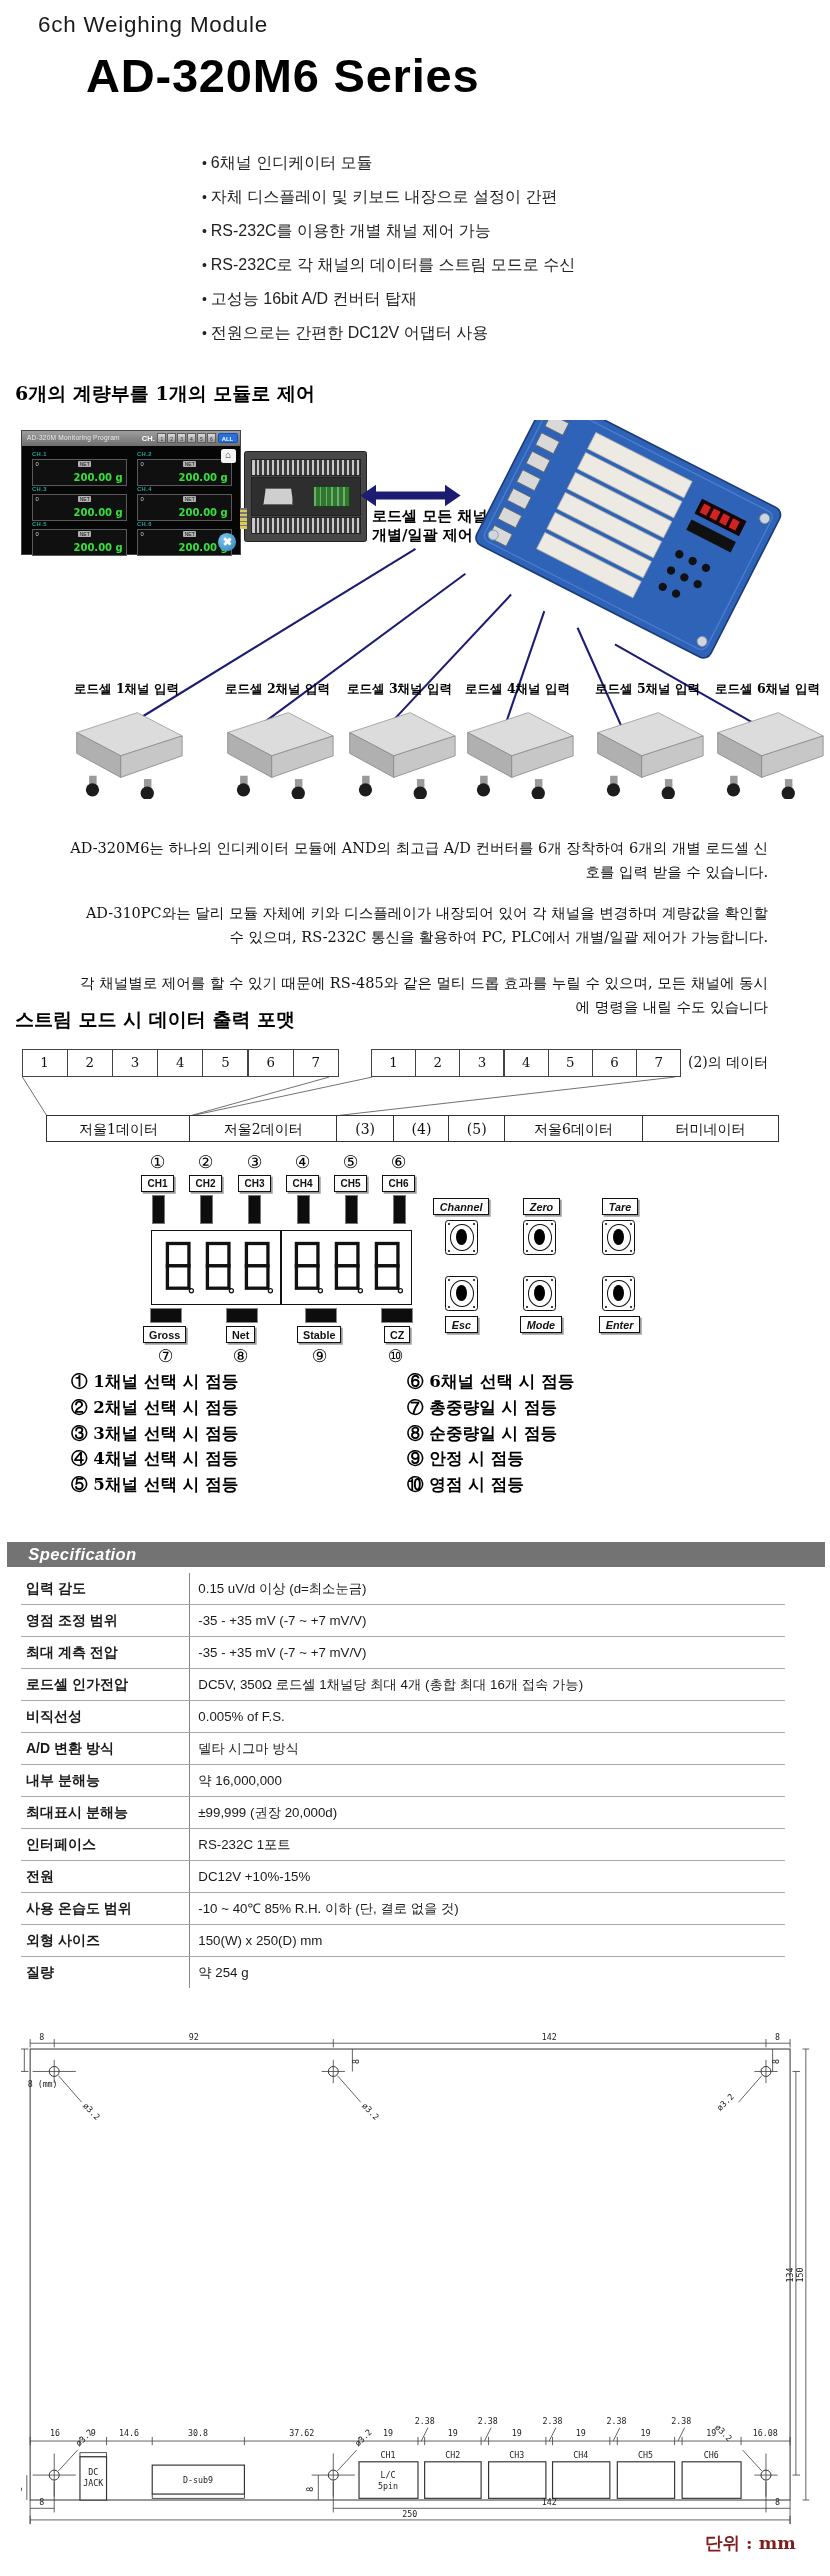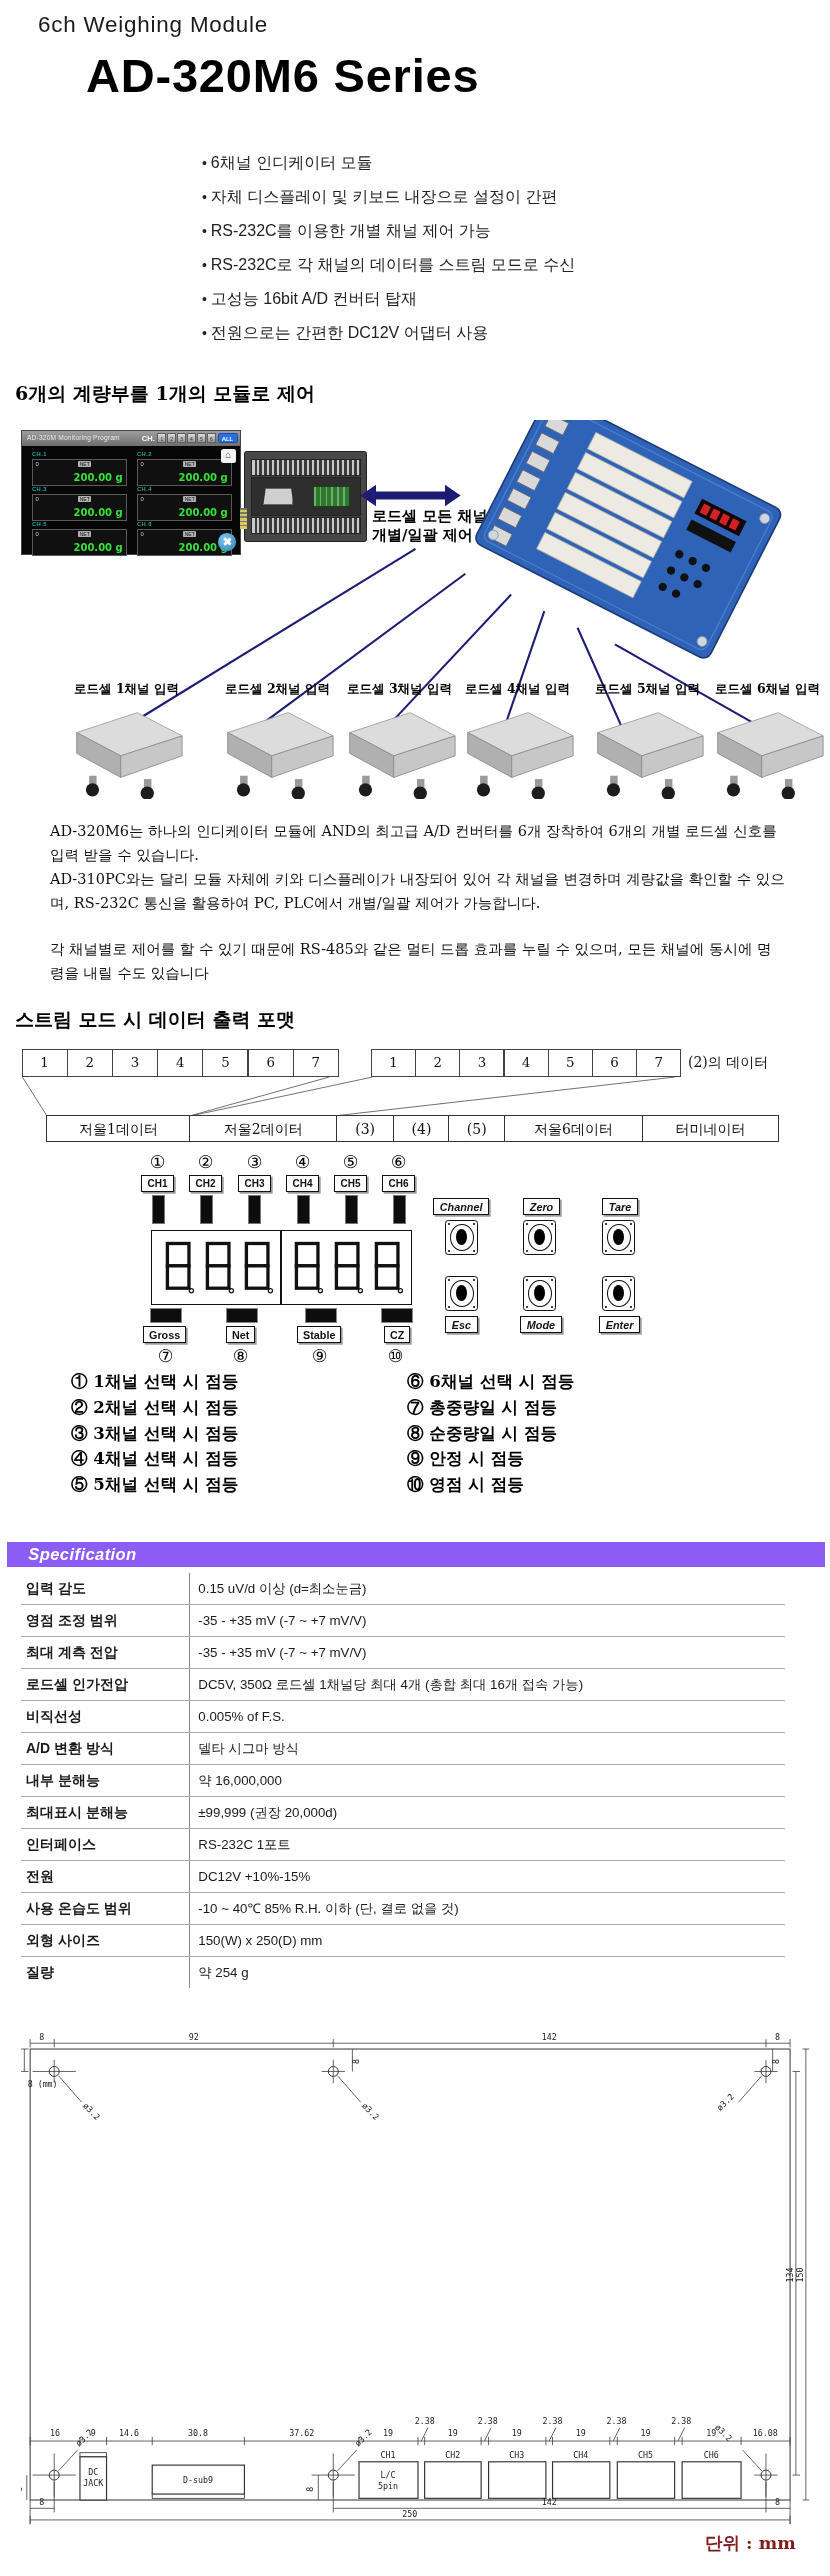--- a/index.html
+++ b/index.html
@@ -60,21 +60,21 @@
   .navy{stroke:#1c1c72;stroke-width:2.5;fill:none;}
 
   .arrow-label{left:372px;top:507px;font-family:"DejaVu Serif",serif;font-weight:bold;font-size:15px;
                line-height:19px;color:#000;white-space:nowrap;}
 
   .lc-label{top:681px;width:125px;text-align:center;font-family:"DejaVu Serif",serif;font-weight:bold;
             font-size:12.5px;color:#000;white-space:nowrap;}
 
   
   .desc{left:50px;top:819px;width:735px;font-family:"DejaVu Serif",serif;font-size:14.5px;line-height:24px;color:#111;}
-  .desc p{margin:0;}
+  .desc p{margin:17px;text-align:right;}
   .desc .gap{margin-top:22.4px;}
 
   
   .bgroup{display:flex;}
   .bcell{width:43px;height:26px;border:0.8px solid #444;margin-left:-0.8px;text-align:center;line-height:26px;
          font-family:"DejaVu Serif",serif;font-size:13.3px;background:#fff;}
   .bcell:first-child{margin-left:0;}
   .note2{font-family:"DejaVu Serif",serif;font-size:14px;}
   .frow{display:flex;}
   .fcell{height:27.4px;border:1.7px solid #333;margin-left:-1.7px;text-align:center;line-height:27.4px;
@@ -93,21 +93,21 @@
             font-size:10.8px;font-weight:bold;line-height:16.6px;box-sizing:border-box;white-space:nowrap;}
   .keylabel{height:16.6px;border:1.7px solid #111;box-shadow:1.7px 1.7px 0 #9a9a9a;background:#fff;padding:0 5.8px;
             font-size:10.8px;font-weight:bold;font-style:italic;line-height:16px;box-sizing:border-box;white-space:nowrap;}
   .keybtn{width:33px;height:35px;border:1.7px solid #111;border-radius:3.3px;background:#fff;position:absolute;box-sizing:border-box;}
   .keybtn .ring{position:absolute;left:4.2px;top:3.3px;width:21.6px;height:25px;border:1.7px solid #111;border-radius:50%;}
   .keybtn .core{position:absolute;left:10px;top:8.3px;width:10.8px;height:16px;background:#000;border-radius:50%;}
   .keybtn .d{position:absolute;width:2.5px;height:2.5px;background:#000;border-radius:50%;}
   .legend{font-family:"DejaVu Serif",serif;font-weight:bold;font-size:16.6px;color:#000;white-space:nowrap;}
 
   
-  .banner{left:6.6px;width:818px;height:25px;background:#8b5cf6;color:#fff;font-style:italic;font-weight:bold;
+  .banner{left:6.6px;width:818px;height:25px;background:#737373;color:#fff;font-style:italic;font-weight:bold;
           font-size:16.6px;line-height:25px;padding-left:21.6px;box-sizing:border-box;letter-spacing:0.4px;}
   .spec-table{left:21px;top:1573px;width:764px;border-collapse:collapse;}
   .spec-table td{height:29px;vertical-align:middle;border-bottom:0.8px solid #aaa;font-size:13.3px;color:#1a1a1a;}
   .spec-table td.l{width:162px;font-weight:bold;font-size:14px;padding-left:5px;}
   .spec-table td.v{border-left:0.8px solid #888;padding-left:8.3px;}
   .spec-table tr:last-child td{border-bottom:none;}
 
   
   .dim-svg{left:21px;top:2028px;}
   .dim-svg line{stroke:#444;stroke-width:1;}

